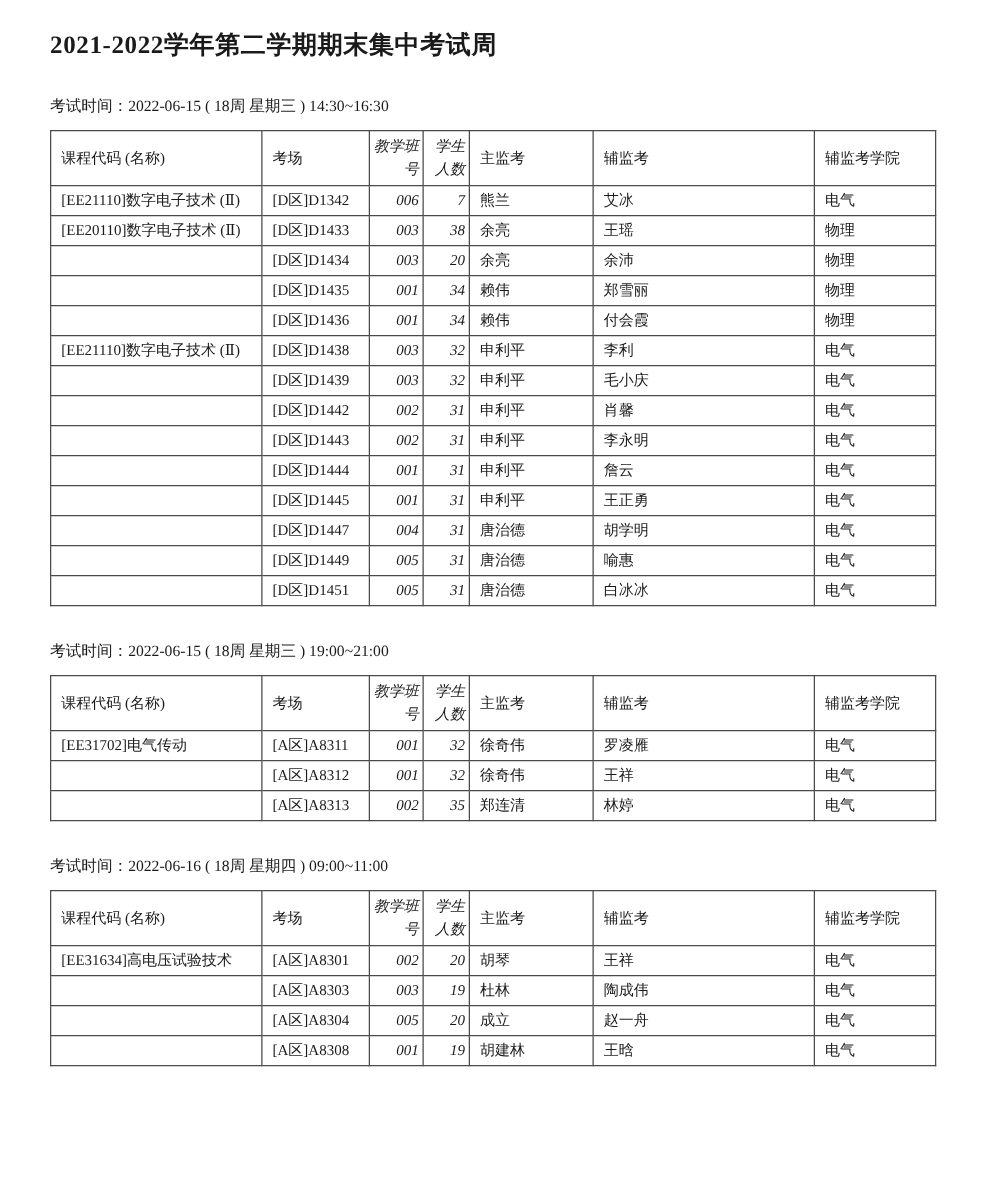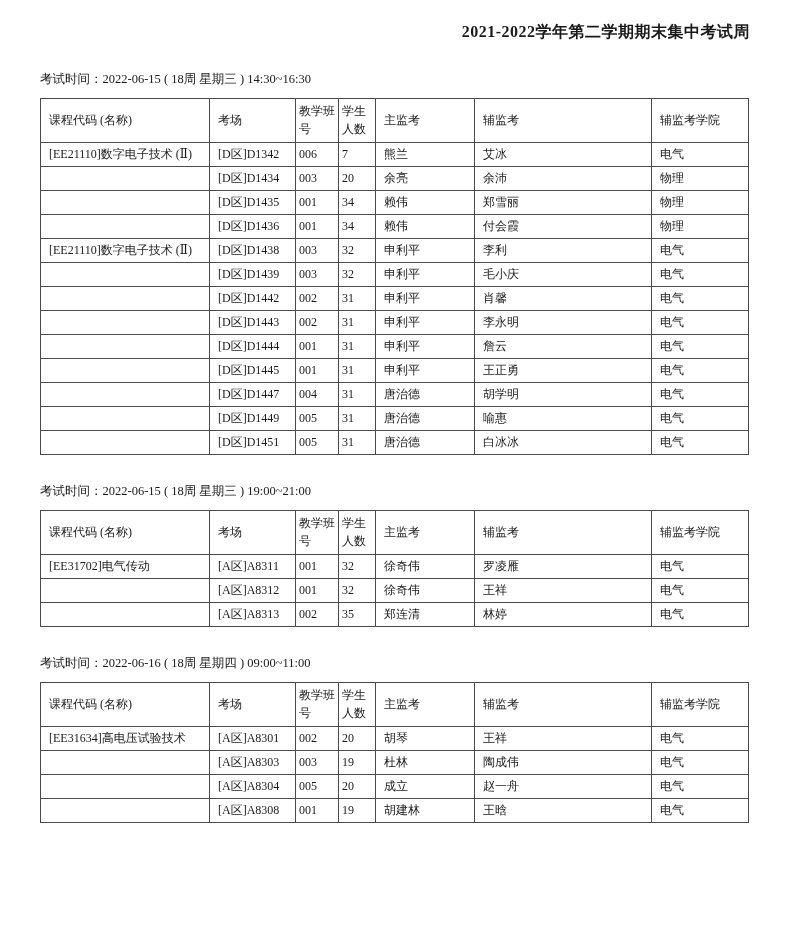--- a/index.html
+++ b/index.html
@@ -12,23 +12,23 @@
     color: #1a1a1a;
   }
   .page {
     box-sizing: border-box;
     width: 787px;
     height: 945px;
     padding: 12px 37px 0 40px;
     overflow: hidden;
   }
   h1.doc-title {
-    font-size: 16px;
+    font-size: 20px;
     font-weight: bold;
-    text-align: right;
+    text-align: left;
     margin: 10px 0 0 0;
     letter-spacing: 0.5px;
   }
   .section .exam-time {
     margin: 28px 0 10px 0;
     font-size: 12.5px;
     white-space: nowrap;
   }
   table.exam-table {
     border-collapse: collapse;
@@ -44,22 +44,23 @@
     text-align: left;
     vertical-align: middle;
     padding: 2px 4px 2px 8px;
     overflow: hidden;
     line-height: 1.45;
   }
   table.exam-table thead tr { height: 44px; }
   table.exam-table tbody tr { height: 24px; }
   table.exam-table th.center,
   table.exam-table td.center {
-    text-align: left;
+    text-align: right;
     padding: 2px 3px;
+    font-style: italic;
   }
   col.col-0 { width: 169px; }
   col.col-1 { width: 86px; }
   col.col-2 { width: 43px; }
   col.col-3 { width: 37px; }
   col.col-4 { width: 99px; }
   col.col-5 { width: 177px; }
   col.col-6 { width: 97px; }
 </style>
 </head>
@@ -95,20 +96,29 @@
             <tr>
               <td>[EE21110]数字电子技术 (Ⅱ)</td>
               <td>[D区]D1342</td>
               <td class="center">006</td>
               <td class="center">7</td>
               <td>熊兰</td>
               <td>艾冰</td>
               <td>电气</td>
             </tr>
             <tr>
+              <td>[EE20110]数字电子技术 (Ⅱ)</td>
+              <td>[D区]D1433</td>
+              <td class="center">003</td>
+              <td class="center">38</td>
+              <td>余亮</td>
+              <td>王瑶</td>
+              <td>物理</td>
+            </tr>
+            <tr>
               <td></td>
               <td>[D区]D1434</td>
               <td class="center">003</td>
               <td class="center">20</td>
               <td>余亮</td>
               <td>余沛</td>
               <td>物理</td>
             </tr>
             <tr>
               <td></td>

